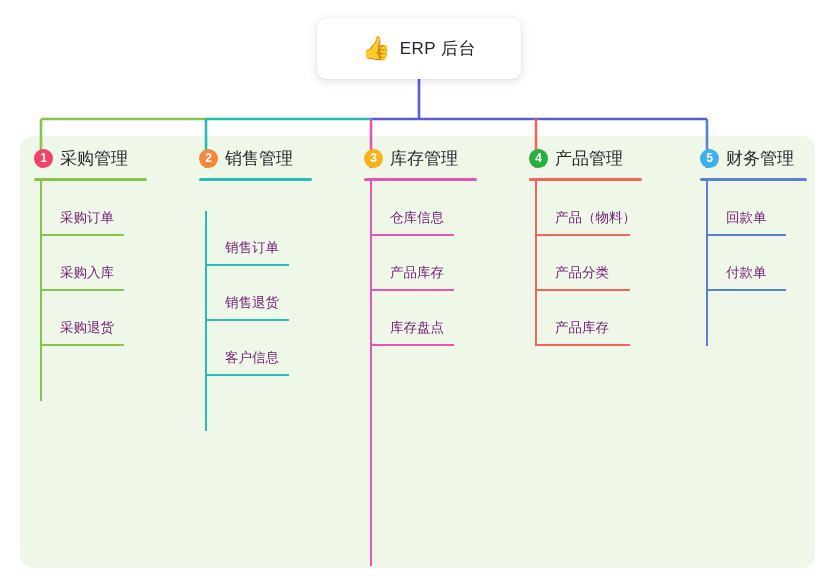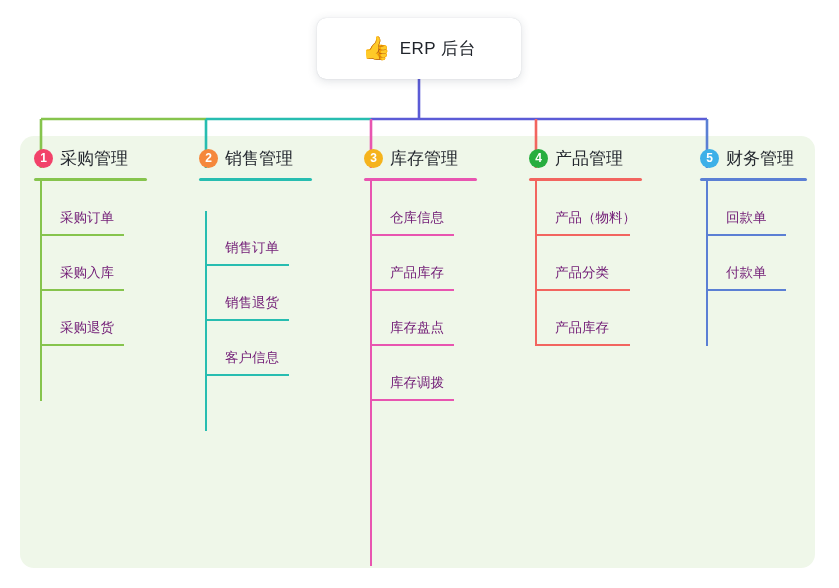--- a/index.html
+++ b/index.html
@@ -171,24 +171,20 @@
             <div class="leaf-rule" style="background: rgb(232, 85, 176); width: 84px;"></div>
           </div>
           <div class="leaf">
             <span class="leaf-label">产品库存</span>
             <div class="leaf-rule" style="background: rgb(232, 85, 176); width: 84px;"></div>
           </div>
           <div class="leaf">
             <span class="leaf-label">库存盘点</span>
             <div class="leaf-rule" style="background: rgb(232, 85, 176); width: 84px;"></div>
           </div>
-          <div class="leaf">
-            <span class="leaf-label">库存调拨</span>
-            <div class="leaf-rule" style="background: rgb(232, 85, 176); width: 84px;"></div>
-          </div>
         </div>
       </div>
       <div class="col" style="left: 529px; width: 150px;">
         <div class="col-head">
           <span class="badge" style="background: rgb(39, 174, 63);">4</span>
           <span class="col-title">产品管理</span>
         </div>
         <div class="head-rule" style="background: rgb(242, 101, 95); width: 113px;"></div>
         <div class="leaves" style="height: 156px;">
           <div class="spine" style="background: rgb(242, 101, 95); height: 165px;"></div>

